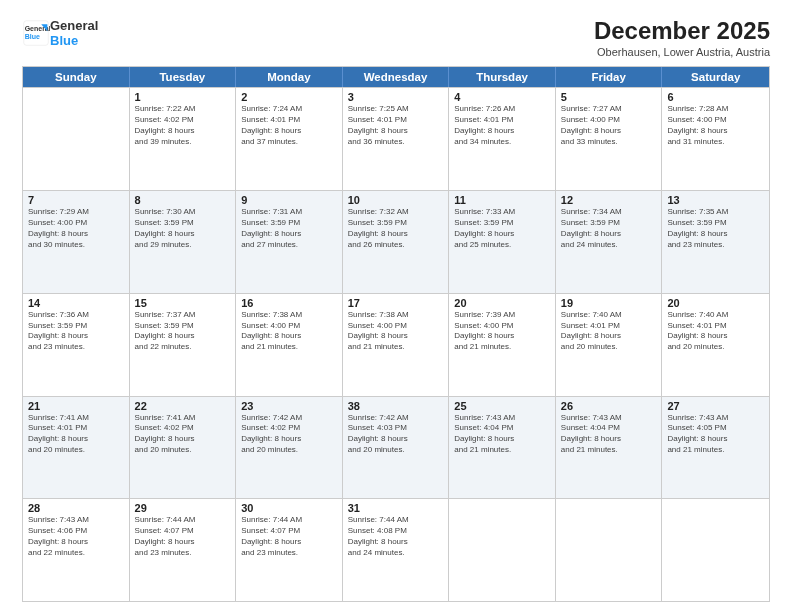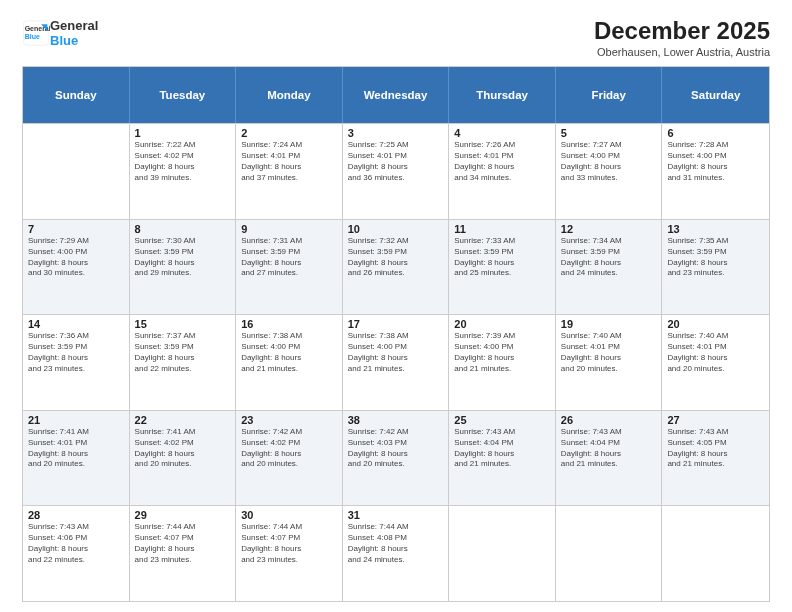--- a/index.html
+++ b/index.html
@@ -55,21 +55,21 @@
     .cal-header {
       display: grid;
       grid-template-columns: repeat(7, 1fr);
       background: #3472b4;
     }
     .cal-header-cell {
       color: #fff;
       font-size: 11.5px;
       font-weight: bold;
       text-align: center;
-      padding: 22px 2px;
+      padding: 4px 2px;
       border-right: 1px solid #5a8fd0;
     }
     .cal-header-cell:last-child { border-right: none; }
     .cal-body {
       display: flex;
       flex-direction: column;
       flex: 1;
     }
     .cal-row {
       display: grid;

